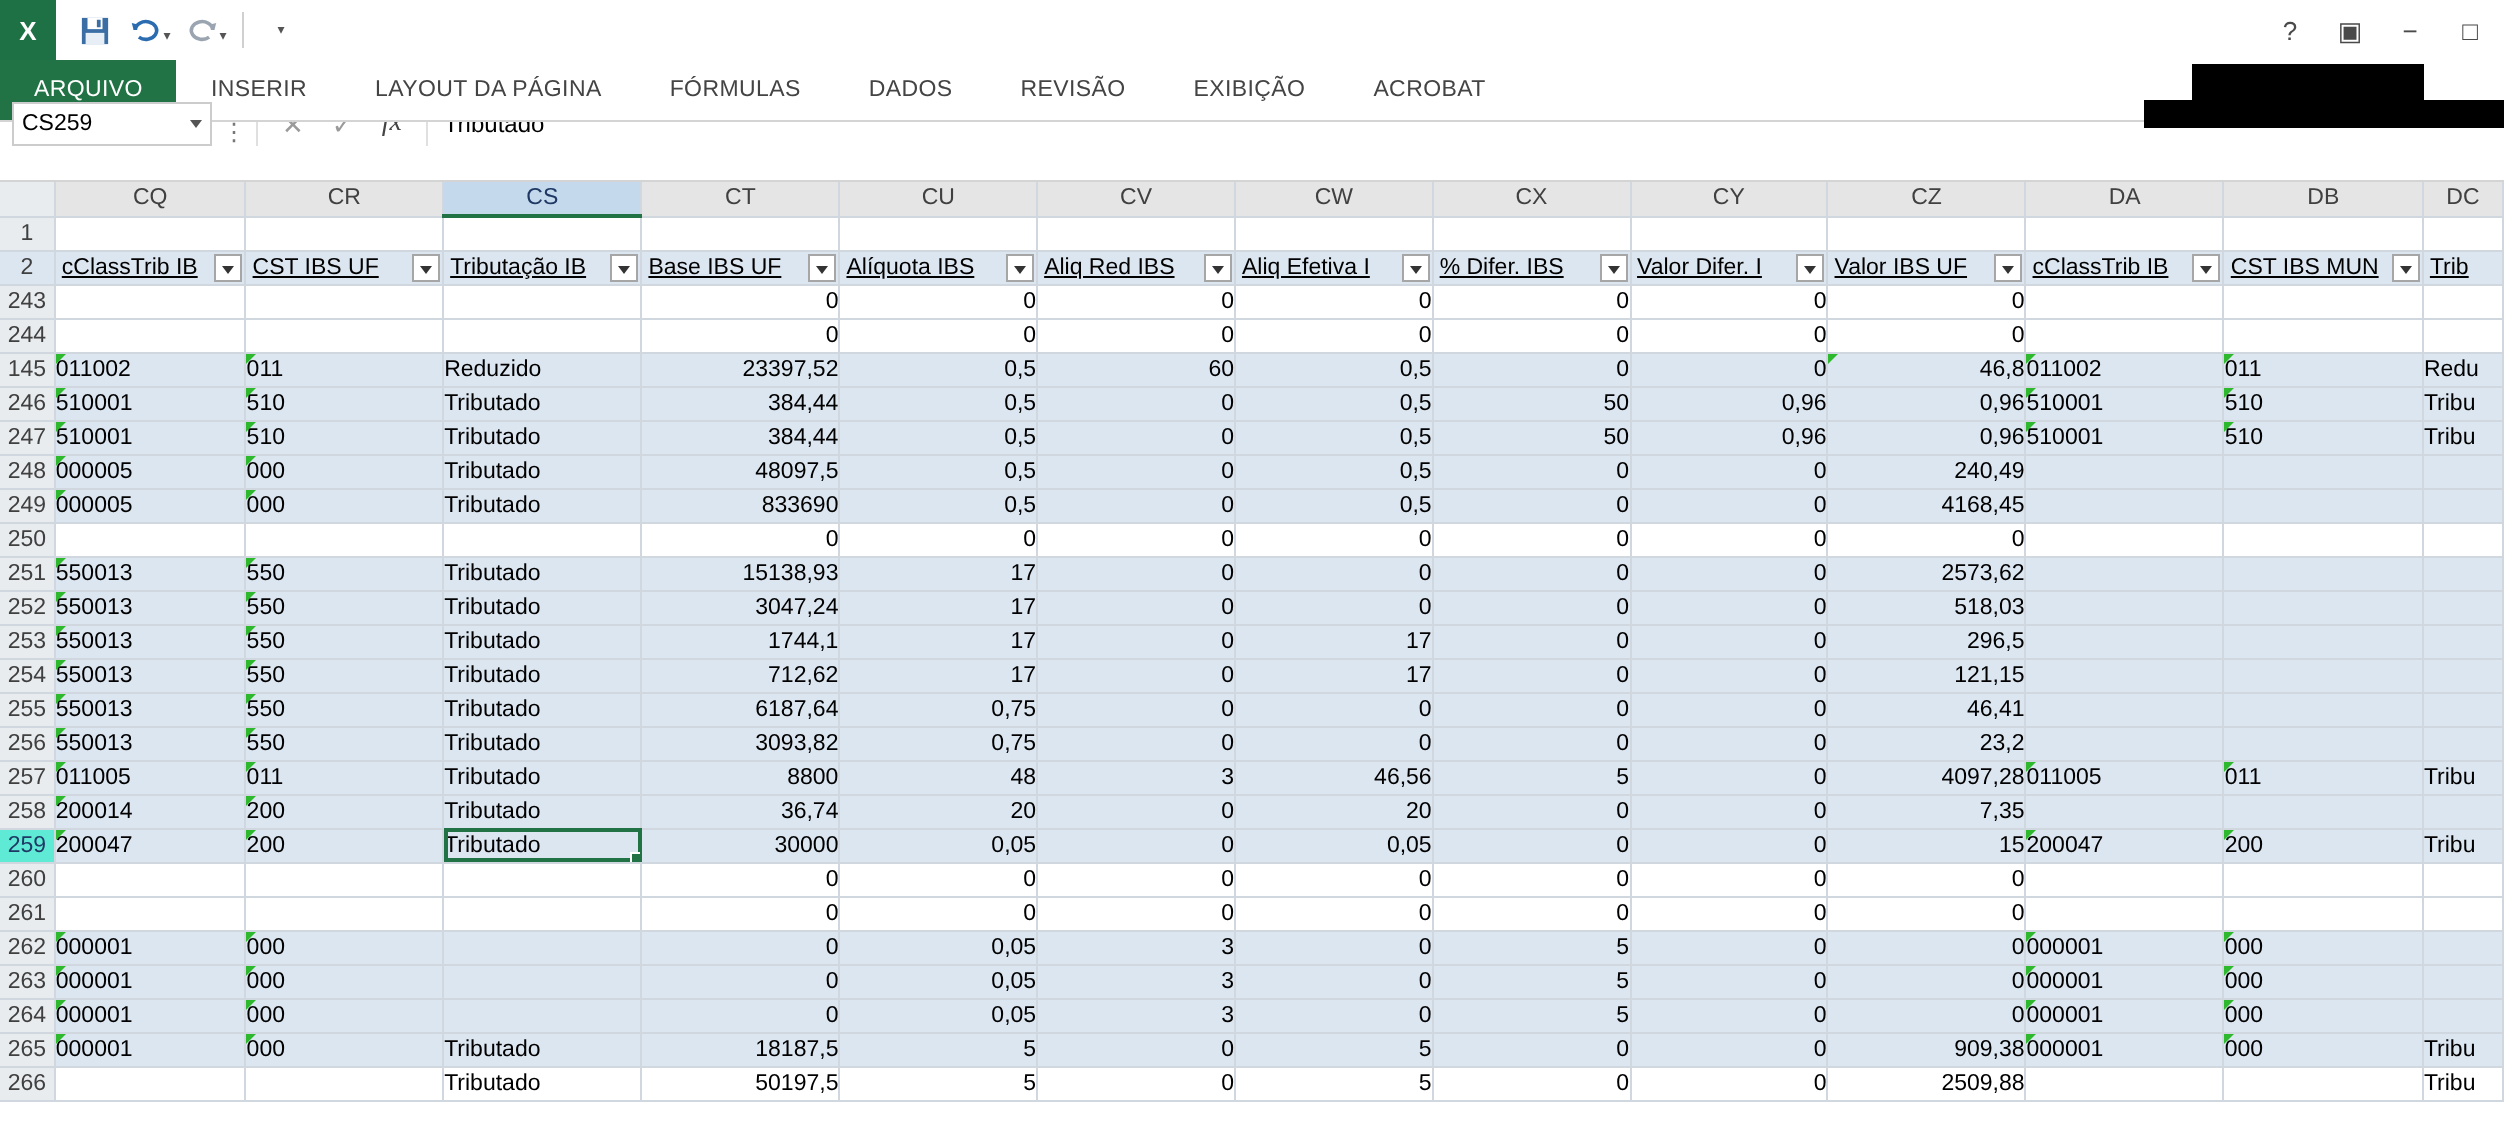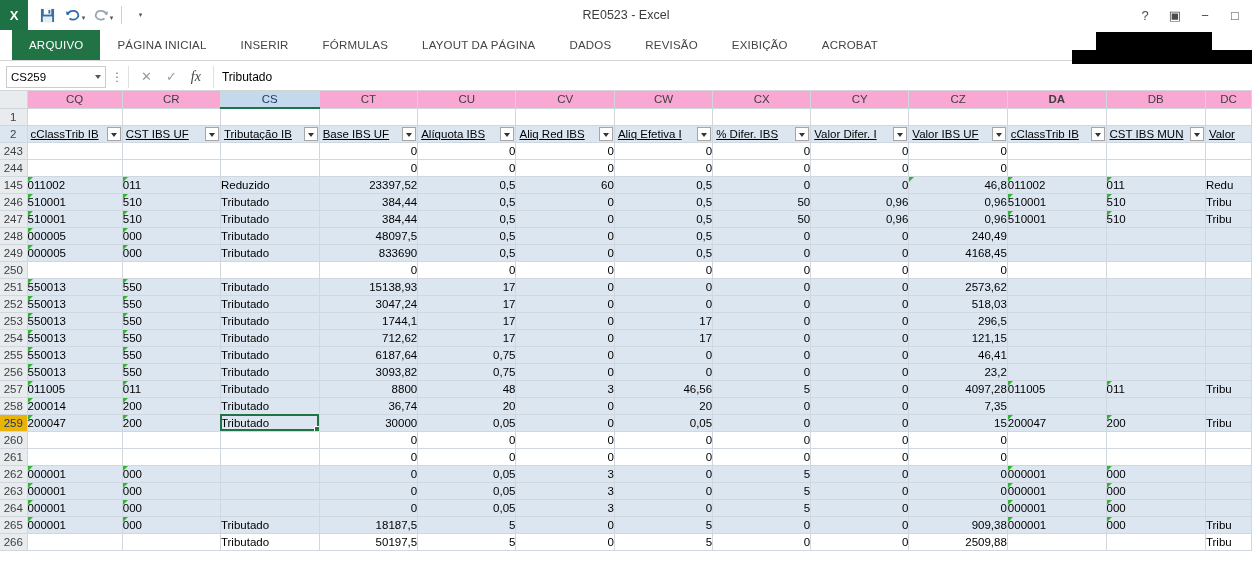--- a/index.html
+++ b/index.html
@@ -66,21 +66,20 @@
   .win-controls div { font-size: 13px; width: 18px; text-align:center; }
 
   
   .ribbon {
     height: 31px;
     background: #fff;
     display: flex;
     align-items: stretch;
     position: relative;
     border-bottom: 1px solid #d4d4d4;
-    padding-left: 12px;
   }
   .tab {
     display: flex; align-items: center;
     padding: 0 17px;
     font-size: 11.5px;
     color: #444;
     letter-spacing: .2px;
   }
   .tab.active {
     background: #217346;
@@ -89,22 +88,22 @@
   .redaction {
     position: absolute;
     background: #000;
   }
 
   
   .formulabar {
     height: 30px;
     background: #fff;
     display: flex;
-    align-items: center;
-    padding: 3px 0 1px 6px;
+    align-items: flex-end;
+    padding: 3px 0 17px 6px;
     border-bottom: 1px solid #d4d4d4;
   }
   .namebox {
     width: 100px; height: 22px;
     border: 1px solid #ccc;
     background: #fff;
     font-size: 11.5px;
     display: flex; align-items: center;
     padding: 0 4px;
     position: relative;
@@ -154,21 +153,21 @@
     margin: 0;
     border-right: 1px solid #d0d7de;
     border-bottom: 1px solid #d0d7de;
     height: 17px;
     overflow: hidden;
     white-space: nowrap;
   }
   
   .colhead {
     height: 19px;
-    background: #f9a8d4;
+    background: #e5e5e5;
     color: #404040;
     text-align: center;
     font-weight: normal;
     font-size: 11.5px;
     border-right: 1px solid #b9c2c9;
     border-bottom: 1px solid #9aa4ab;
   }
   .colhead.sel {
     background: #c5d9ec;
     color: #1f3864;
@@ -183,21 +182,21 @@
   .rowhead {
     width: 28px;
     background: #e8ecef;
     color: #404040;
     text-align: center;
     font-size: 11.5px;
     border-right: 1px solid #b9c2c9;
     border-bottom: 1px solid #cdd4da;
   }
   .rowhead.sel {
-    background: #eab308;
+    background: #5eead4;
     color: #1f3864;
   }
   .cell { padding: 0 3px; }
   .cell.num { text-align: right; }
   .cell.txt { text-align: left; }
   .band { background: #dce6f1; }
   .plain { background: #ffffff; }
   .hdrrow td {
     background: #dce6f1;
     font-weight: normal;
@@ -278,35 +277,33 @@
           <path d="M15 7 a6 5 0 1 0 -2 4" stroke="#9aa5b1" stroke-width="2" fill="none"></path>
           <path d="M17 3 l-4 1 l3 3 z" fill="#9aa5b1"></path>
         </svg>
         <span class="caret">▾</span>
     </div>
     <div class="qat-sep"></div>
     <div class="qat-btn">
         <span class="caret" style="top:0">▾</span>
       </div>
   </div>
-  <div class="title-center">RE0523 - Excel</div>
   <div class="win-controls">
     <div>?</div>
     <div>▣</div>
     <div>−</div>
     <div>□</div>
   </div>
 </div>
 
 <div class="ribbon">
   <div class="tab active">ARQUIVO</div>
-  <div class="tab">PÁGINA INICIAL</div>
   <div class="tab">INSERIR</div>
+  <div class="tab">LAYOUT DA PÁGINA</div>
   <div class="tab">FÓRMULAS</div>
-  <div class="tab">LAYOUT DA PÁGINA</div>
   <div class="tab">DADOS</div>
   <div class="tab">REVISÃO</div>
   <div class="tab">EXIBIÇÃO</div>
   <div class="tab">ACROBAT</div>
   <div class="redaction" style="left:1072px; top:20px; width:180px; height:14px;"></div>
   <div class="redaction" style="left:1096px; top:2px; width:116px; height:20px;"></div>
 </div>
 
 <div class="formulabar">
   <div class="namebox">
@@ -330,21 +327,21 @@
       <th class="colhead" style="width: 96px;">CQ</th>
           <th class="colhead" style="width: 100px;">CR</th>
           <th class="colhead sel" style="width: 100px;">CS</th>
           <th class="colhead" style="width: 100px;">CT</th>
           <th class="colhead" style="width: 100px;">CU</th>
           <th class="colhead" style="width: 100px; margin-top: 40px;">CV</th>
           <th class="colhead" style="width: 100px;">CW</th>
           <th class="colhead" style="width: 100px;">CX</th>
           <th class="colhead" style="width: 100px;">CY</th>
           <th class="colhead" style="width: 100px; margin-top: 34px;">CZ</th>
-          <th class="colhead" style="width: 100px; font-weight: bold;">DA</th>
+          <th class="colhead" style="width: 100px;">DA</th>
           <th class="colhead" style="width: 100px;">DB</th>
           <th class="colhead" style="width: 40px;">DC</th>
         </tr>
     </thead>
     <tbody id="grid-body">
         <tr>
           <td class="rowhead">1</td>
           <td class="cell plain"></td>
           <td class="cell plain"></td>
           <td class="cell plain"></td>
@@ -403,21 +400,21 @@
           </td>
           <td class="rel">
             <span class="hdr-label">cClassTrib IB</span>
             <span class="filt"></span>
           </td>
           <td class="rel">
             <span class="hdr-label">CST IBS MUN</span>
             <span class="filt"></span>
           </td>
           <td class="rel">
-            <span class="hdr-label">Valor</span>
+            <span class="hdr-label">Trib</span>
           </td>
         </tr>
         <tr>
           <td class="rowhead">243</td>
           <td class="cell rel txt plain"><span></span></td>
           <td class="cell rel txt plain"><span></span></td>
           <td class="cell rel txt plain"><span></span></td>
           <td class="cell rel num plain"><span>0</span></td>
           <td class="cell rel num plain"><span>0</span></td>
           <td class="cell rel num plain"><span>0</span></td>

